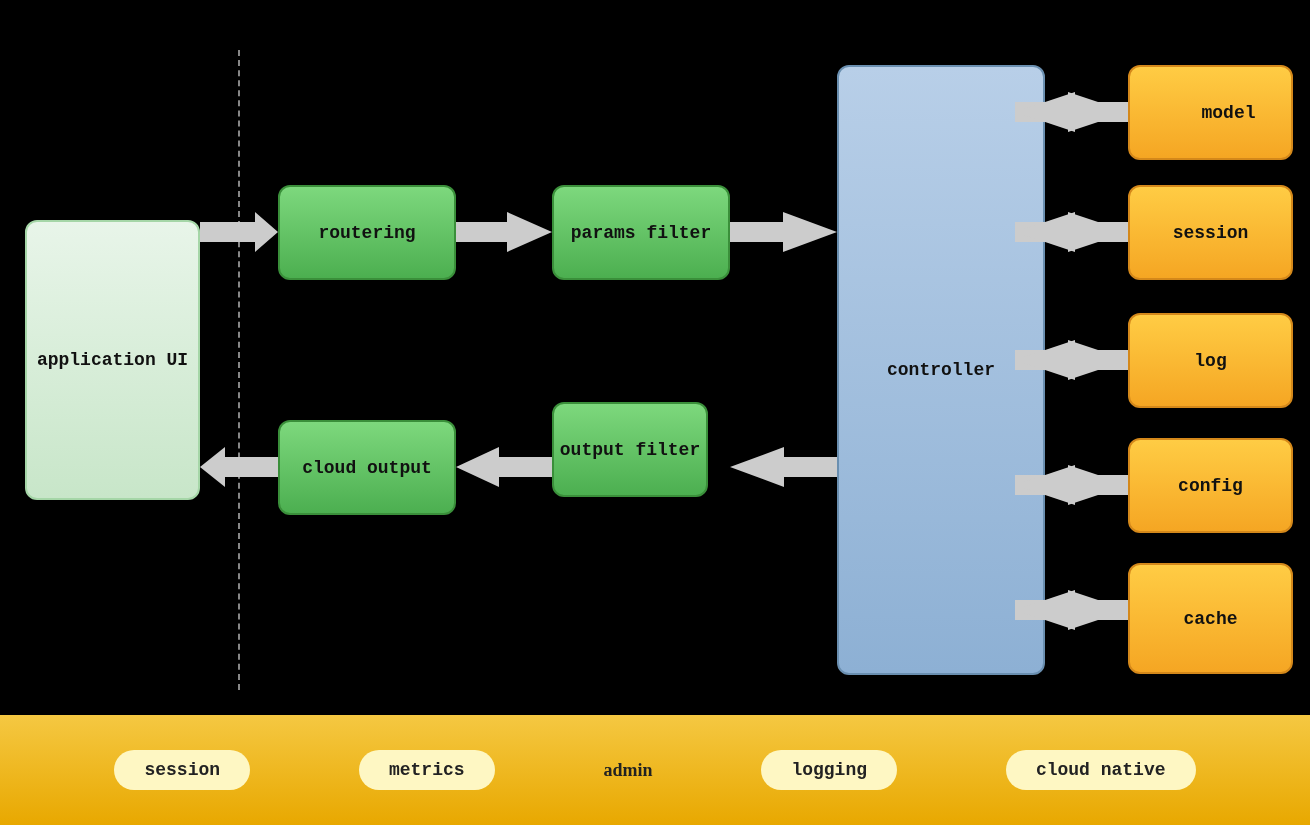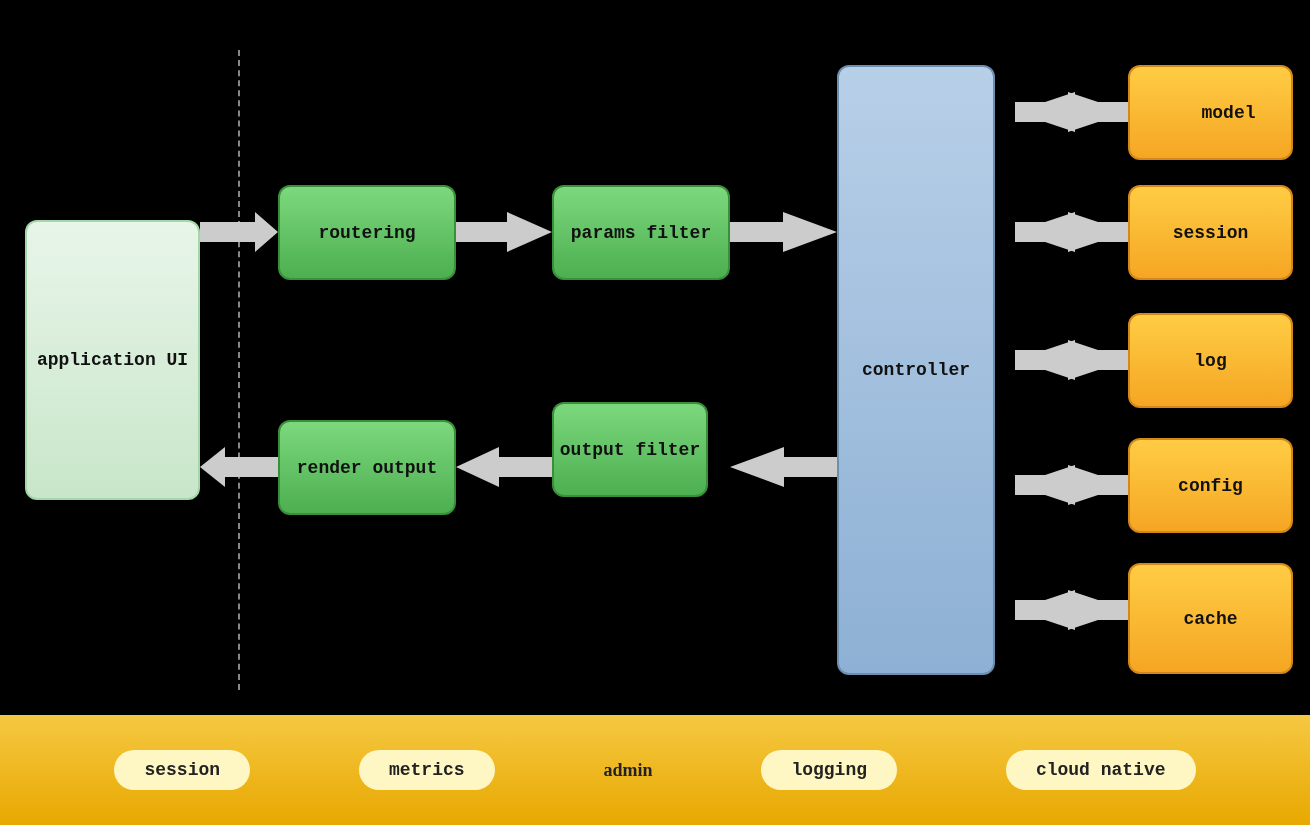--- a/index.html
+++ b/index.html
@@ -107,26 +107,26 @@
   </div>
 
   <div class="node node-green" style="left: 278px; top: 185px; width: 178px; height: 95px;">
     <span>routering</span>
   </div>
 
   <div class="node node-green" style="left: 552px; top: 185px; width: 178px; height: 95px;">
     <span>params filter</span>
   </div>
 
-  <div class="node node-blue" style="left: 837px; top: 65px; width: 158px; height: 610px;">
+  <div class="node node-blue" style="left: 837px; top: 65px; width: 208px; height: 610px;">
     <span>controller</span>
   </div>
 
   <div class="node node-green" style="left: 278px; top: 420px; width: 178px; height: 95px;">
-    <span>render output</span>
+    <span>cloud output</span>
   </div>
 
   <div class="node node-green" style="left: 552px; top: 402px; width: 156px; height: 95px;">
     <span>output filter</span>
   </div>
 
   <div class="node node-orange" style="left: 1128px; top: 65px; width: 165px; height: 95px; padding-left: 36px;">
     <span>model</span>
   </div>
 

